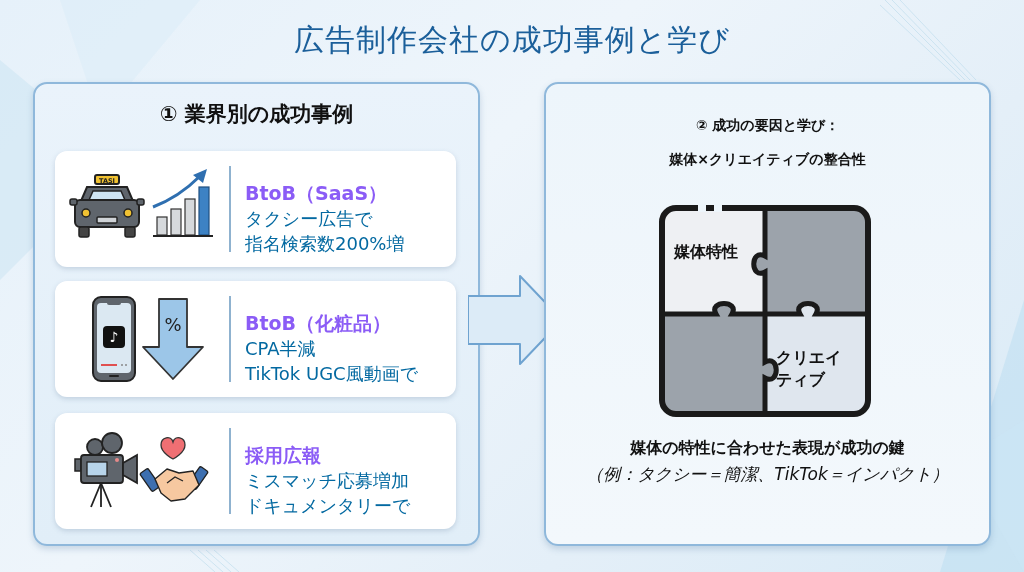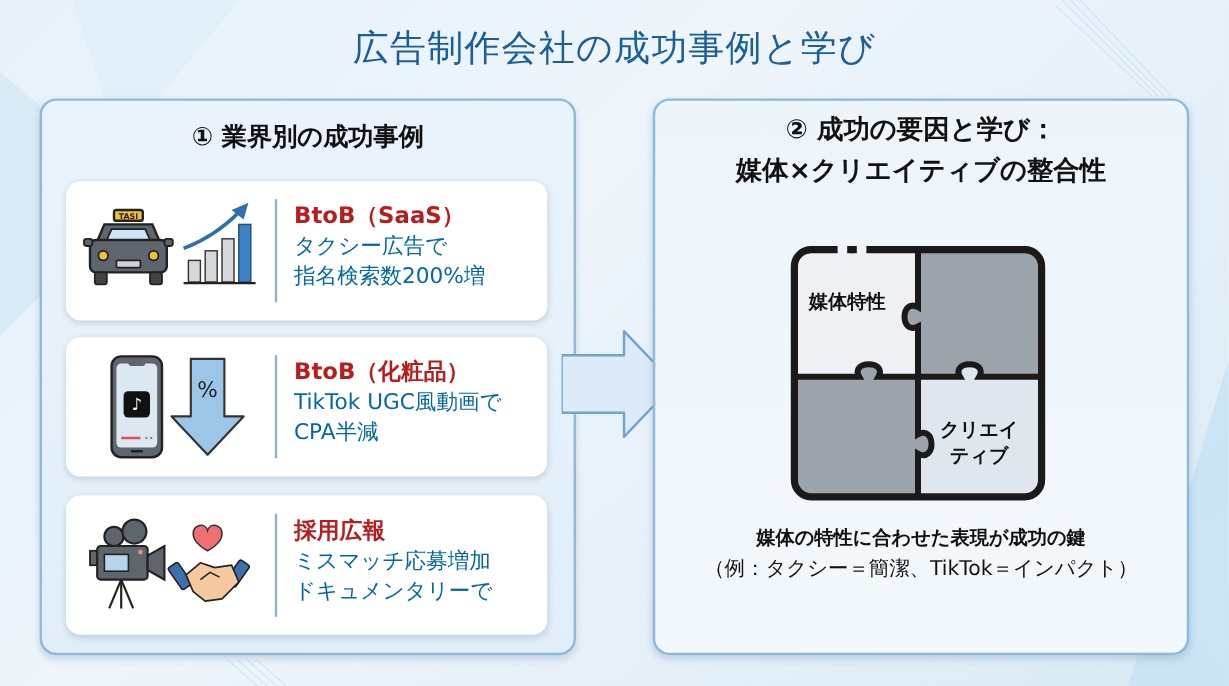--- a/index.html
+++ b/index.html
@@ -22,42 +22,42 @@
     border: 2px solid #8fb8db;
     border-radius: 14px;
     box-shadow: 0 3px 6px rgba(80,120,160,0.25);
   }
   .panel-left { left: 33px; top: 82px; width: 447px; height: 464px; }
   .panel-right { left: 544px; top: 82px; width: 447px; height: 464px; background: linear-gradient(180deg, #edf5fb 0%, #f3f8fc 100%); }
   .panel-heading {
     text-align: center; font-weight: bold; font-size: 21px; color: #111;
   }
   .panel-left .panel-heading { margin-top: 16px; }
-  .panel-right .panel-heading { margin-top: 8px; line-height: 34px; font-size: 22px; }
+  .panel-right .panel-heading { margin-top: 24px; line-height: 34px; font-size: 14px; }
   .card {
     position: absolute; left: 20px; width: 401px; height: 116px;
     background: #fff; border-radius: 12px;
     box-shadow: 0 2px 5px rgba(90,120,150,0.25);
   }
   .card-1 { top: 67px; }
   .card-2 { top: 197px; }
   .card-3 { top: 329px; }
   .card .icon-area { position: absolute; left: 12px; top: 10px; width: 160px; height: 96px; }
   .card .divider { position: absolute; left: 174px; top: 15px; width: 2px; height: 86px; background: #8fb2cf; }
   .card .text { position: absolute; left: 190px; top: 16px; }
-  .card .cat { font-size: 19px; font-weight: bold; color: #b91c1c; line-height: 26px; }
+  .card .cat { font-size: 19px; font-weight: bold; color: #8b5cf6; line-height: 26px; margin-top: 13px; }
   .card .desc { font-size: 18px; font-weight: 500; color: #0369a1; line-height: 25px; }
   .arrow { position: absolute; left: 468px; top: 270px; width: 96px; height: 100px; }
   .puzzle { position: absolute; left: 112px; top: 120px; width: 214px; height: 214px; }
-  .puzzle-label { position: absolute; font-size: 16px; font-weight: bold; color: #111; text-align: center; line-height: 22px; }
+  .puzzle-label { position: absolute; font-size: 16px; font-weight: bold; color: #111; text-align: left; line-height: 22px; }
   .pl-1 { left: 16px; top: 37px; }
   .pl-2 { left: 118px; top: 143px; width: 80px; }
   .summary { position: absolute; left: 0; right: 0; top: 351px; text-align: center; }
   .summary .main { font-size: 16px; font-weight: bold; color: #111; line-height: 26px; }
-  .summary .sub { font-size: 17px; color: #111; line-height: 26px; }
+  .summary .sub { font-size: 17px; color: #111; line-height: 26px; font-style: italic; }
 </style>
 </head>
 <body>
 
 <svg class="bg-deco" width="1024" height="572" viewBox="0 0 1024 572">
   <polygon points="0,60 120,160 0,280" fill="#cfe6f4" opacity="0.6"></polygon>
   <polygon points="60,0 200,0 100,120" fill="#d9ecf7" opacity="0.5"></polygon>
   <polygon points="1024,300 940,572 1024,572" fill="#bfdff2" opacity="0.6"></polygon>
   <polygon points="960,460 1024,420 1024,572" fill="#cce6f5" opacity="0.5"></polygon>
   <g stroke="#b6d8ea" stroke-width="0.8" opacity="0.7">
@@ -129,22 +129,22 @@
         </g>
         <g>
           <path d="M92 8 L120 8 L120 56 L136 56 L106 88 L76 56 L92 56 Z" fill="#9cc6e8" stroke="#333" stroke-width="1.8" stroke-linejoin="round"></path>
           <text x="106" y="40" font-size="18" text-anchor="middle" fill="#222" font-family="DejaVu Sans, sans-serif">%</text>
         </g>
       </svg>
     </div>
     <div class="divider"></div>
     <div class="text">
       <div class="cat">BtoB（化粧品）</div>
+      <div class="desc">CPA半減</div>
       <div class="desc">TikTok UGC風動画で</div>
-      <div class="desc">CPA半減</div>
     </div>
   </div>
 
   <div class="card card-3">
     <div class="icon-area">
       <svg width="160" height="96" viewBox="0 0 160 96">
         <g>
           <circle cx="28" cy="24" r="8" fill="#5f656c" stroke="#222" stroke-width="1.8"></circle>
           <circle cx="45" cy="20" r="10" fill="#5f656c" stroke="#222" stroke-width="1.8"></circle>
           <rect x="8" y="36" width="6" height="12" fill="#5f656c" stroke="#222" stroke-width="1.5"></rect>

